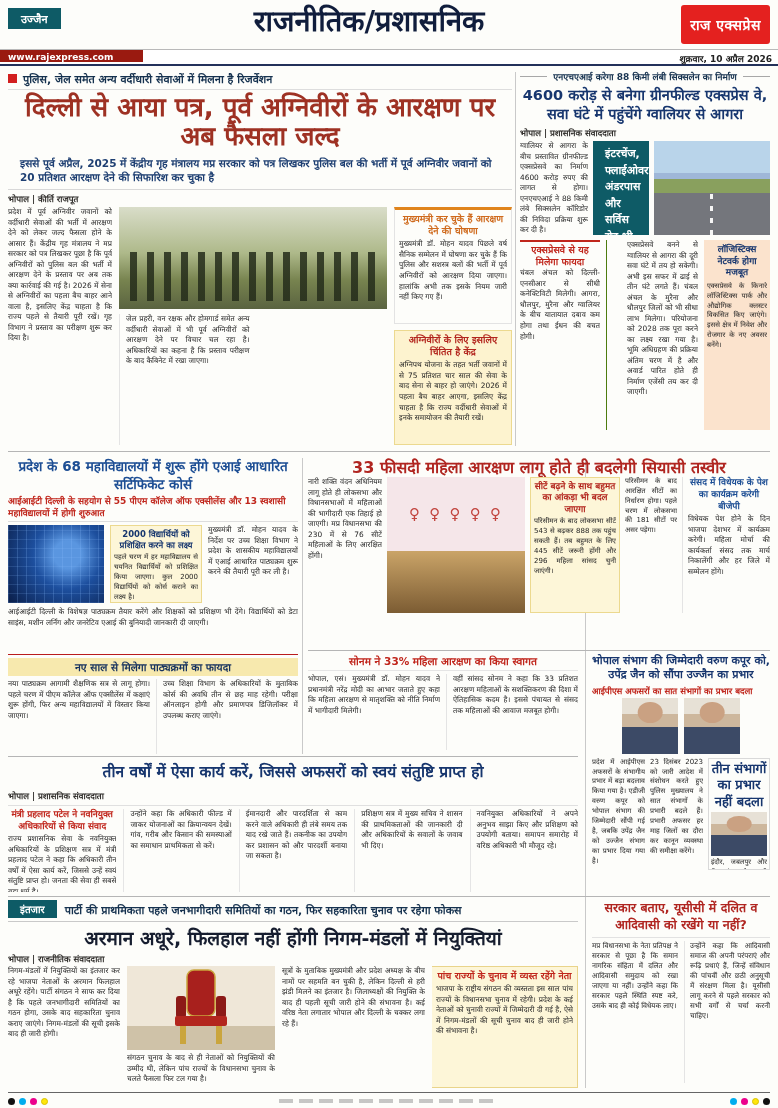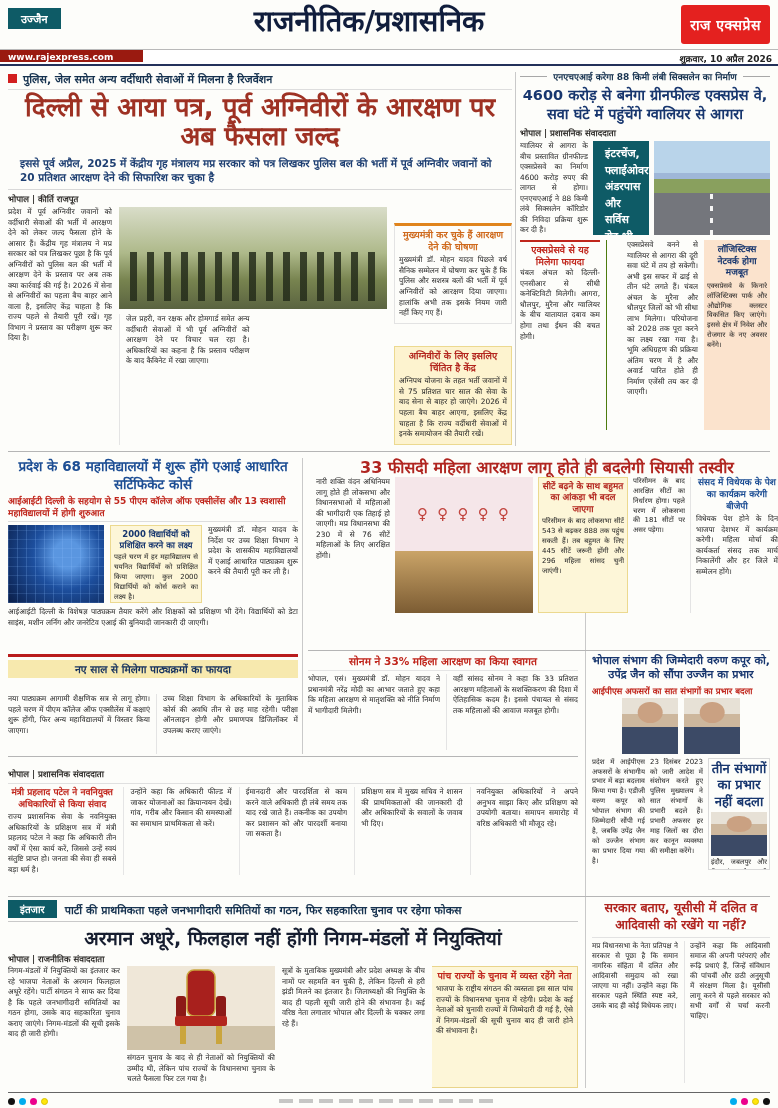--- a/index.html
+++ b/index.html
@@ -17,21 +17,21 @@
   .dt{position:absolute;right:6px;top:2px;font-size:9px;font-weight:bold;color:#222;}
 
   
   .story{position:absolute;overflow:hidden;}
   .bodytext{font-size:7.4px;line-height:1.42;text-align:justify;color:#232323;overflow:hidden;}
   .photo{position:relative;overflow:hidden;}
   .hl{font-weight:800;text-align:center;}
   .sub{font-weight:bold;text-align:left;}
   .by{font-size:8.5px;font-weight:bold;color:#33312e;}
   .boxtitle{font-weight:800;text-align:center;line-height:1.28;}
-  .box{border:1px solid #e3e3e3;padding:3px 4px;overflow:hidden;margin-top:16px;}
+  .box{border:1px solid #e3e3e3;padding:3px 4px;overflow:hidden;}
   .box .bodytext{margin-top:2px;}
   .vline{position:absolute;width:1px;background:#c9c9c9;}
   .hline{position:absolute;height:1px;background:#b5b5b5;}
   .vl1{left:515px;top:72px;height:374px;}
   .vl2{left:302px;top:458px;height:296px;}
   .vl3{left:585px;top:458px;height:630px;}
   .hr1{top:451px;left:8px;width:762px;}
   .hr2{top:650px;left:308px;width:462px;}
   .hr3{top:756px;left:8px;width:570px;}
   .hr4{top:896px;left:8px;width:762px;}
@@ -77,27 +77,27 @@
   #s3{left:8px;top:458px;width:290px;height:296px;}
   #s3 .hl{font-size:13.5px;color:#1d4e94;line-height:1.3;}
   #s3 .sub{font-size:9px;color:#c0261c;line-height:1.35;margin:2px 0 3px;padding-bottom:2px;border-bottom:1px solid #ddd;}
   #s3 .r1{display:grid;grid-template-columns:96px 92px 1fr;column-gap:6px;height:78px;margin-top:2px;}
   #s3 .photo3{background:radial-gradient(circle at 62% 38%,#5a96e0 0 18%,#1d4f9e 45%,#0a1d47 100%);}
   #s3 .photo3:after{content:"";position:absolute;inset:0;background:repeating-linear-gradient(90deg,rgba(140,190,255,.22) 0 1px,transparent 1px 9px),repeating-linear-gradient(0deg,rgba(140,190,255,.16) 0 1px,transparent 1px 9px);}
   #s3 .box2000{background:#fdf6d8;border:1px solid #ecd98f;padding:3px;overflow:hidden;}
   #s3 .box2000 .boxtitle{color:#17366e;font-size:8.5px;}
   #s3 .box2000 .bodytext{margin-top:2px;font-size:7px;}
   #s3 .lead{margin-top:4px;height:42px;}
-  #s3 .substory{margin-top:5px;border-top:3px solid #b91c1c;padding-top:3px;}
+  #s3 .substory{margin-top:5px;border-top:1px solid #b91c1c;padding-top:3px;}
   #s3 .stitle{font-size:10.5px;font-weight:800;color:#16325e;background:#f7e9ae;display:block;text-align:center;padding:2px;}
-  #s3 .scols{display:grid;grid-template-columns:1fr 1fr;column-gap:6px;margin-top:16px;height:88px;}
+  #s3 .scols{display:grid;grid-template-columns:1fr 1fr;column-gap:6px;margin-top:3px;height:88px;}
   #s3 .scols > div + div{border-left:1px solid #e4e4e4;padding-left:6px;}
 
   
-  #s4{left:316px;top:458px;width:462px;height:190px;}
+  #s4{left:308px;top:458px;width:462px;height:190px;}
   #s4 .hl{font-size:16px;color:#b02520;line-height:1.2;}
   #s4 .sub{font-size:10px;color:#c0261c;margin:2px 0 3px;padding-bottom:2px;border-bottom:1px solid #ddd;}
   #s4 .grid{display:grid;grid-template-columns:74px 138px 90px 52px 1fr;column-gap:5px;height:136px;}
   #s4 .photo4{background:#f5e6e9;display:flex;flex-direction:column;}
   #s4 .glyphrow{flex:1;display:flex;align-items:center;justify-content:center;font-size:15px;color:#c2453f;letter-spacing:2px;font-weight:bold;}
   #s4 .parl{height:46%;background:linear-gradient(180deg,#caa468,#7c5c33);}
   #s4 .ybox{background:#fdf6d8;border:1px solid #ecd98f;padding:3px;overflow:hidden;}
   #s4 .ybox .boxtitle{color:#b3261e;font-size:8.8px;}
   #s4 .ybox .bodytext{margin-top:2px;font-size:7px;}
   #s4 .narrow{font-size:6.9px;}
@@ -292,20 +292,21 @@
       <div class="bodytext">23 दिसंबर 2023 को जारी आदेश में संशोधन करते हुए पुलिस मुख्यालय ने सात संभागों के प्रभारी बदले हैं। प्रभारी अफसर हर माह जिलों का दौरा कर कानून व्यवस्था की समीक्षा करेंगे।</div>
       <div class="mini-box">
         <div class="boxtitle">तीन संभागों का प्रभार नहीं बदला</div>
         <div class="portrait"></div>
         <div class="bodytext">इंदौर, जबलपुर और रीवा संभाग के प्रभारी अधिकारियों में कोई बदलाव नहीं किया गया है।</div>
       </div>
     </div>
   </section>
 
   <section class="story" id="s6">
+    <h2 class="hl">तीन वर्षों में ऐसा कार्य करें, जिससे अफसरों को स्वयं संतुष्टि प्राप्त हो</h2>
     <div class="byrow"><span class="by">भोपाल | प्रशासनिक संवाददाता</span></div>
     <div class="cols">
       <div>
         <div class="redsub">मंत्री प्रहलाद पटेल ने नवनियुक्त अधिकारियों से किया संवाद</div>
         <div class="bodytext">राज्य प्रशासनिक सेवा के नवनियुक्त अधिकारियों के प्रशिक्षण सत्र में मंत्री प्रहलाद पटेल ने कहा कि अधिकारी तीन वर्षों में ऐसा कार्य करें, जिससे उन्हें स्वयं संतुष्टि प्राप्त हो। जनता की सेवा ही सबसे बड़ा धर्म है।</div>
       </div>
       <div class="bodytext">उन्होंने कहा कि अधिकारी फील्ड में जाकर योजनाओं का क्रियान्वयन देखें। गांव, गरीब और किसान की समस्याओं का समाधान प्राथमिकता से करें।</div>
       <div class="bodytext">ईमानदारी और पारदर्शिता से काम करने वाले अधिकारी ही लंबे समय तक याद रखे जाते हैं। तकनीक का उपयोग कर प्रशासन को और पारदर्शी बनाया जा सकता है।</div>
       <div class="bodytext">प्रशिक्षण सत्र में मुख्य सचिव ने शासन की प्राथमिकताओं की जानकारी दी और अधिकारियों के सवालों के जवाब भी दिए।</div>
       <div class="bodytext">नवनियुक्त अधिकारियों ने अपने अनुभव साझा किए और प्रशिक्षण को उपयोगी बताया। समापन समारोह में वरिष्ठ अधिकारी भी मौजूद रहे।</div>

